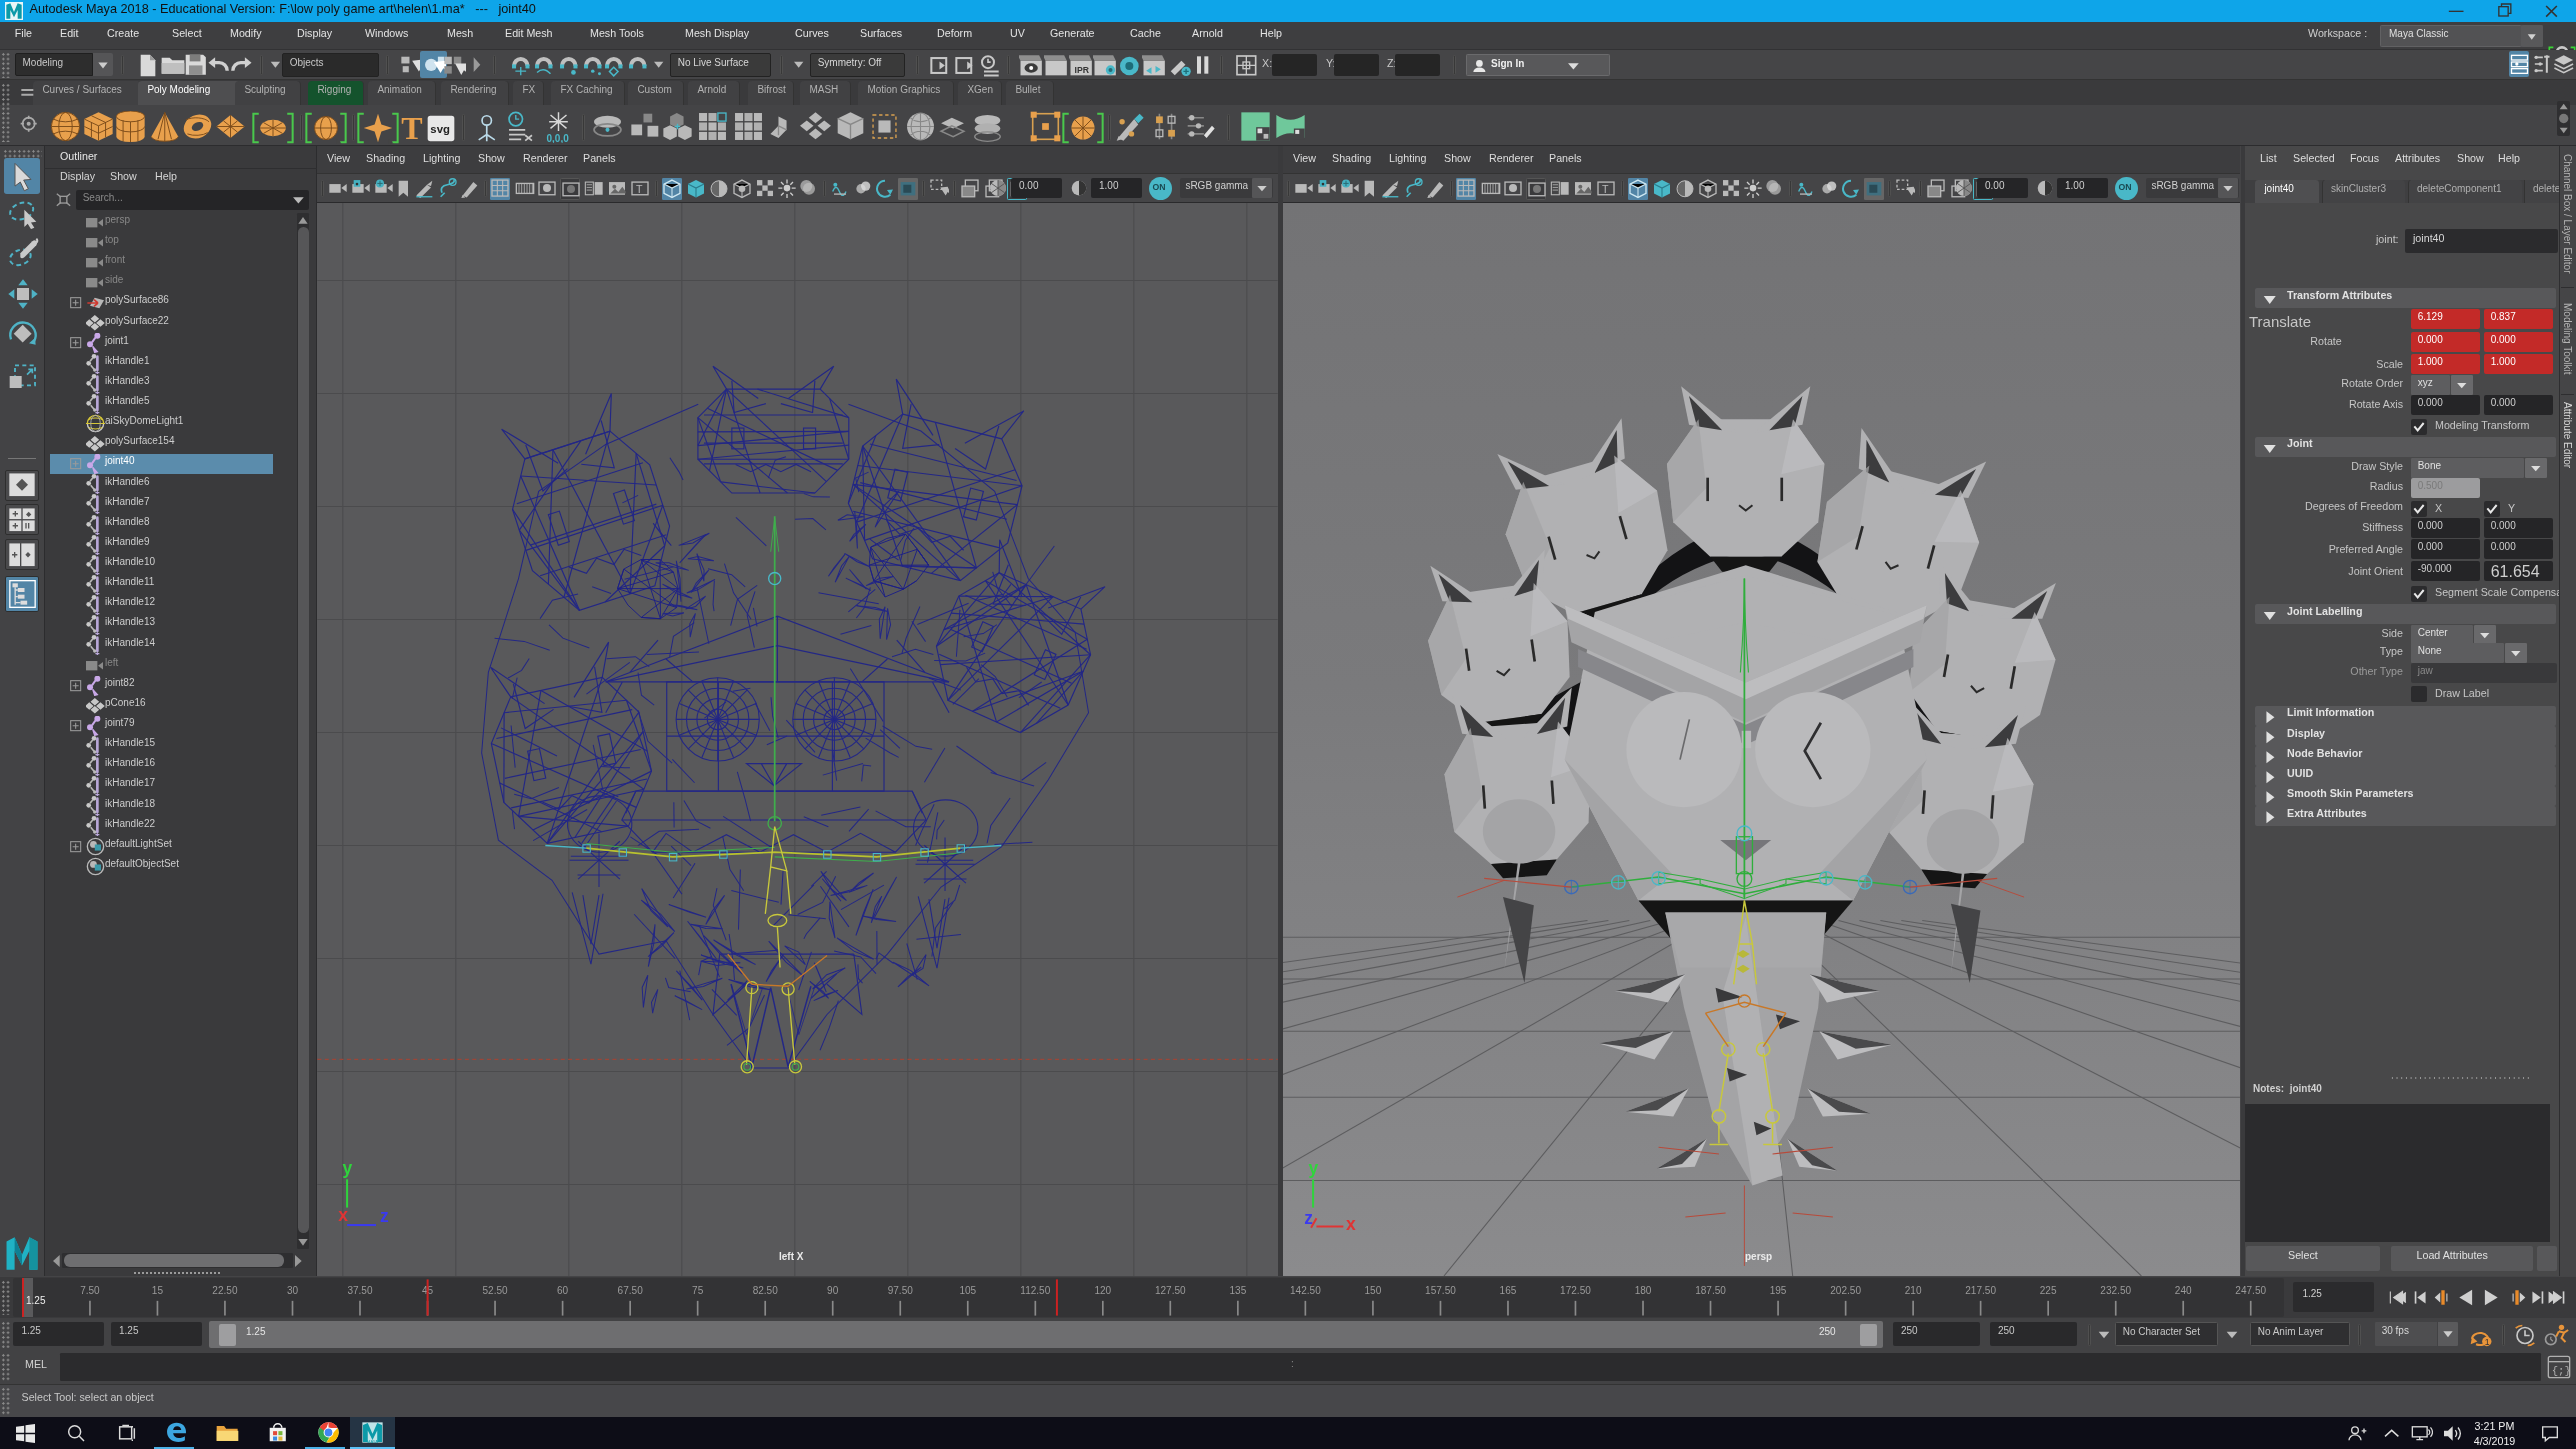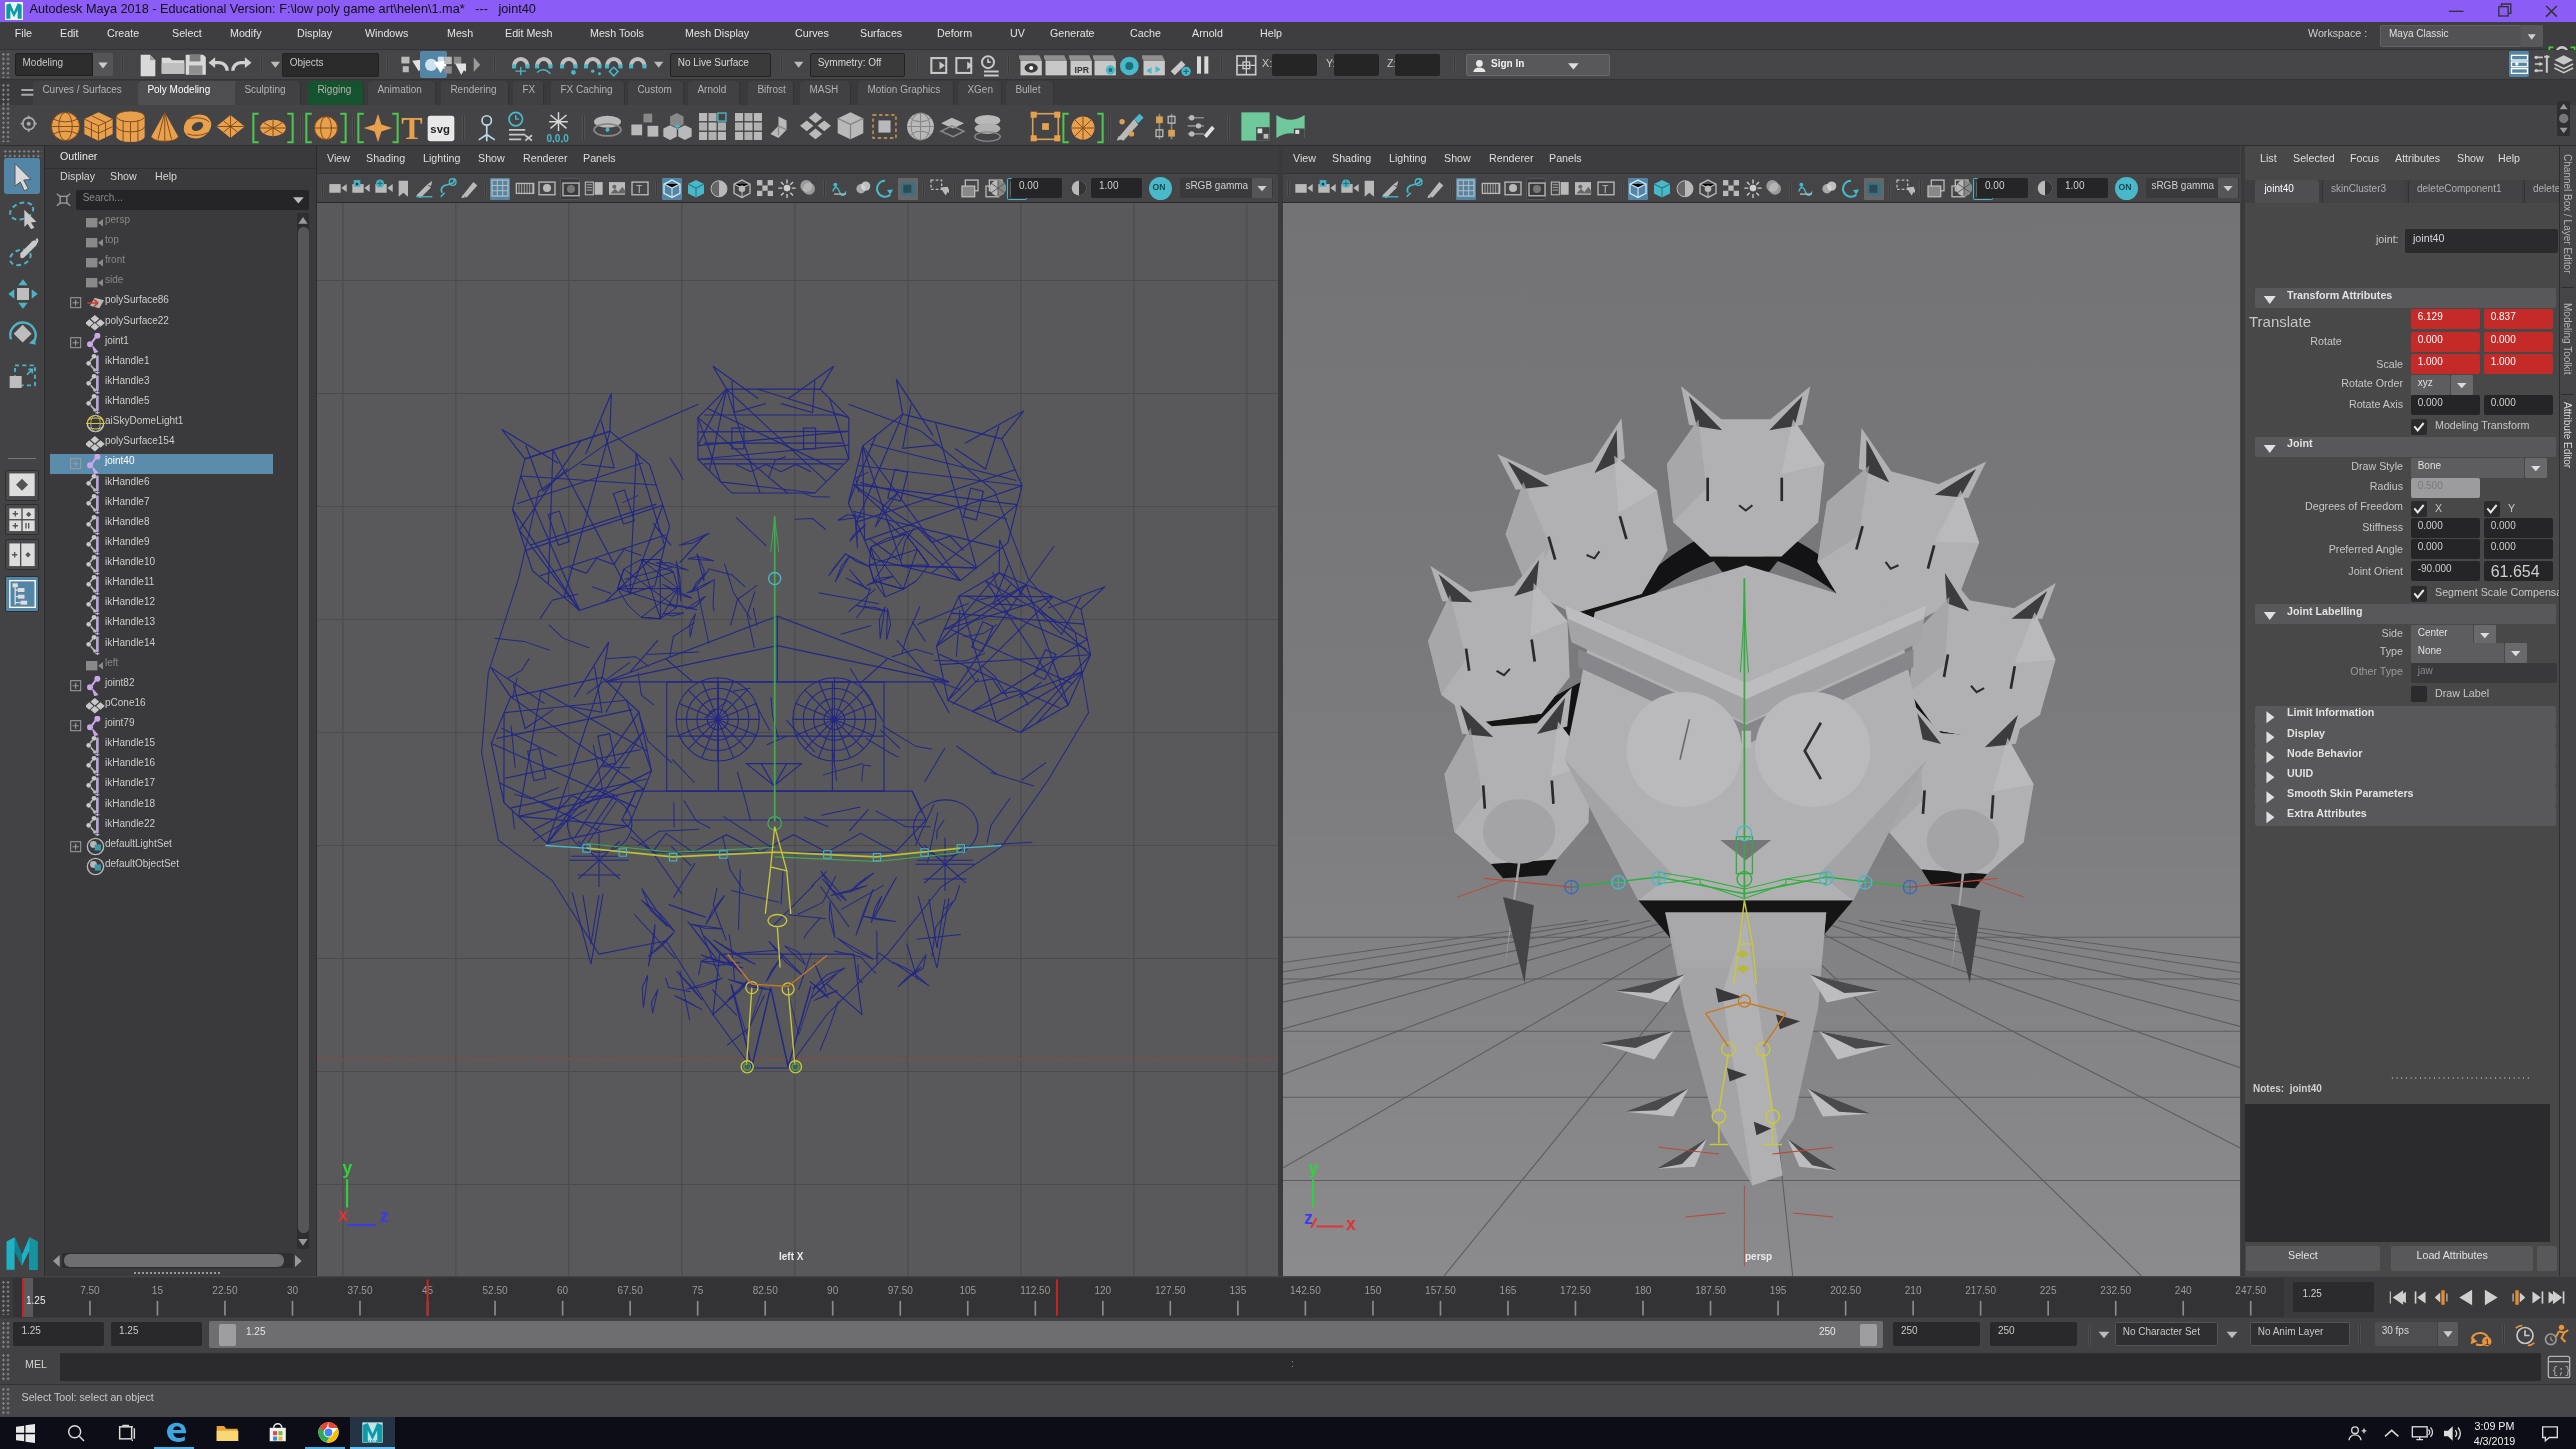--- a/index.html
+++ b/index.html
@@ -3,21 +3,21 @@
 *{margin:0;padding:0;box-sizing:border-box}
 body{width:2576px;height:1449px;background:#444446;font-family:"Liberation Sans",sans-serif;overflow:hidden;position:relative;color:#ccc}
 .ab{position:absolute}
 .tx{position:absolute;white-space:nowrap}
 .fld{position:absolute;background:#2a2a2a;border-radius:2px;color:#bbb}
 .grip{position:absolute;width:9.4px;background-image:radial-gradient(circle,#8a8a8a 1.1px,transparent 1.3px);background-size:4.7px 4.7px}
 .sep{position:absolute;width:2.7px;border-radius:1.3px;background:#383838;border:0.7px solid #505050}
 svg{position:absolute;display:block}
 </style></head><body>
 
-<div class="ab" style="left:0;top:0;width:2576px;height:22px;background:#8b5cf6">
+<div class="ab" style="left:0;top:0;width:2576px;height:22px;background:#0ea5e9">
  <svg class="ab" style="left:5.4px;top:2px" width="18" height="18" viewBox="0 0 27 27">
   <rect x="0" y="0" width="27" height="27" fill="#e8f6f8"></rect>
   <path d="M2 25 L2 4 L8 2 L13.5 15 L19 2 L25 4 L25 25 L19 25 L19 12 L13.5 23 L8 12 L8 25 Z" fill="#0c9aa8"></path>
  </svg>
  <div class="tx" style="left:29.5px;top:2px;font-size:12.7px;color:#111">Autodesk Maya 2018 - Educational Version: F:\low poly game art\helen\1.ma*&nbsp;&nbsp;&nbsp;---&nbsp;&nbsp;&nbsp;joint40</div>
  <svg class="ab" style="left:2435px;top:0" width="141" height="22" viewBox="0 0 210 33">
   <path d="M20 17 h22" stroke="#333" stroke-width="2"></path>
   <rect x="95" y="10" width="14" height="14" fill="none" stroke="#333" stroke-width="2"></rect>
   <path d="M99 10 v-4 h14 v14 h-4" fill="none" stroke="#333" stroke-width="2"></path>
   <path d="M166 9 l16 16 m0 -16 l-16 16" stroke="#333" stroke-width="2.4"></path>
@@ -2518,17 +2518,17 @@
   </svg>
 <svg class="ab" style="left:2411px;top:1424px" width="21.5" height="19" viewBox="0 0 32 28">
     <rect x="2" y="4" width="22" height="15" fill="none" stroke="#dcdcdc" stroke-width="2"></rect>
     <path d="M8 23 h10 M13 19 v4" stroke="#dcdcdc" stroke-width="2"></path>
     <path d="M26 8 q4 4 0 8 M29 5 q6 7 0 14" stroke="#dcdcdc" stroke-width="1.8" fill="none"></path>
   </svg>
 <svg class="ab" style="left:2442px;top:1424px" width="20" height="19" viewBox="0 0 30 28">
     <path d="M3 10 h6 l7 -7 v22 l-7 -7 h-6 z" fill="#dcdcdc"></path>
     <path d="M20 9 q4 5 0 10 M24 5 q7 9 0 18" stroke="#dcdcdc" stroke-width="2" fill="none"></path>
   </svg>
-<div class="tx" style="left:2471px;top:1420px;width:47px;text-align:center;font-size:10.7px;color:#f0f0f0">3:09 PM</div>
+<div class="tx" style="left:2471px;top:1420px;width:47px;text-align:center;font-size:10.7px;color:#f0f0f0">3:21 PM</div>
 <div class="tx" style="left:2471px;top:1435px;width:47px;text-align:center;font-size:10.7px;color:#f0f0f0">4/3/2019</div>
 <svg class="ab" style="left:2540px;top:1424px" width="20" height="19" viewBox="0 0 30 28">
     <path d="M4 4 h22 v16 h-12 l-6 5 v-5 h-4 z" fill="none" stroke="#dcdcdc" stroke-width="2"></path>
   </svg>
 
 </body></html>

